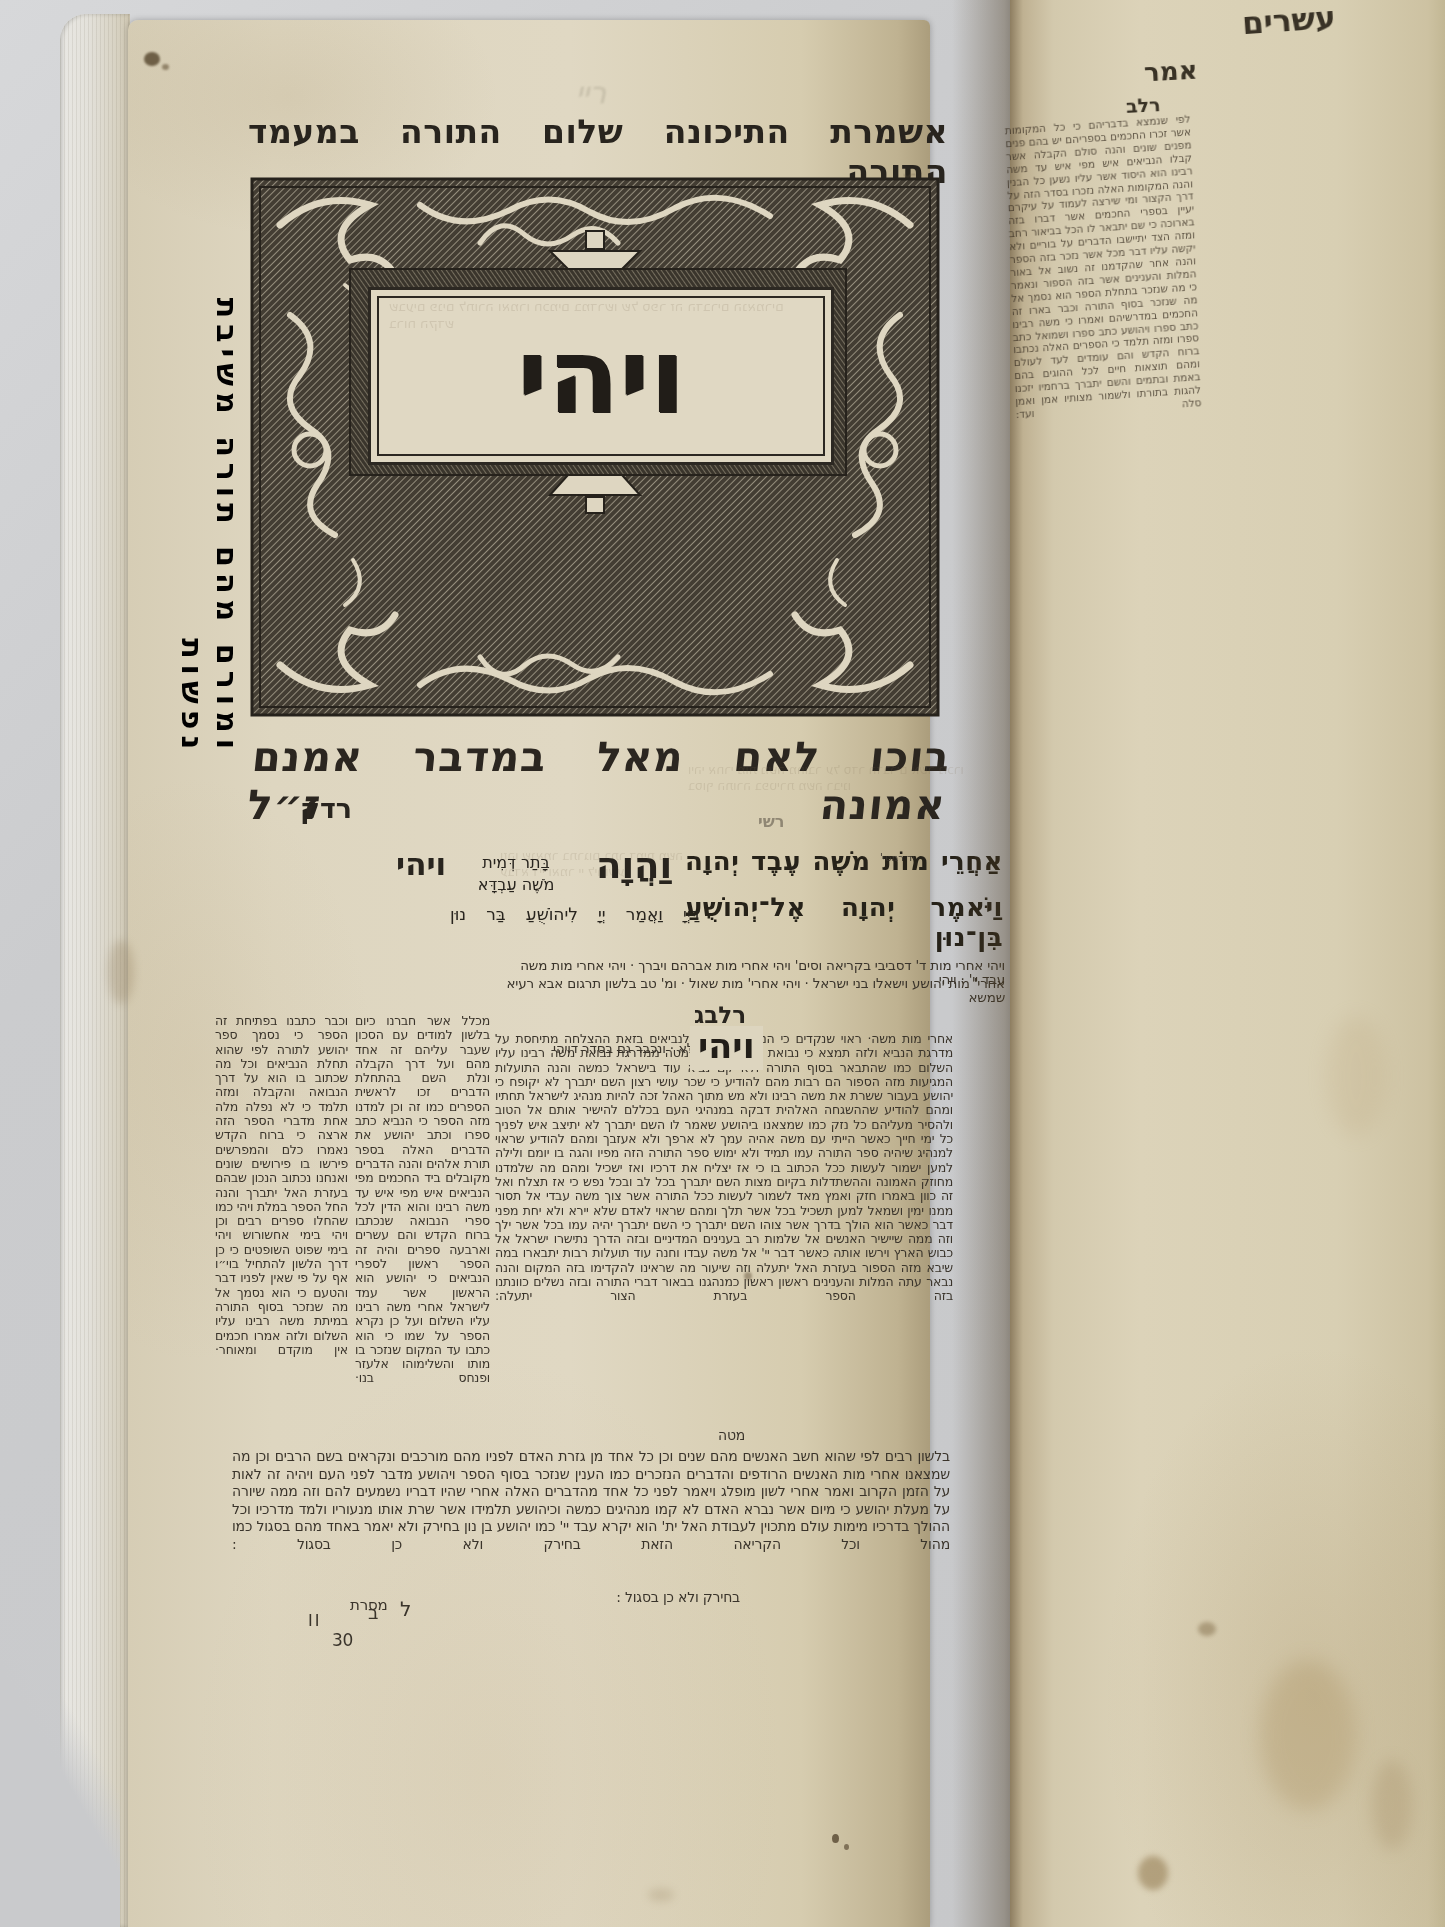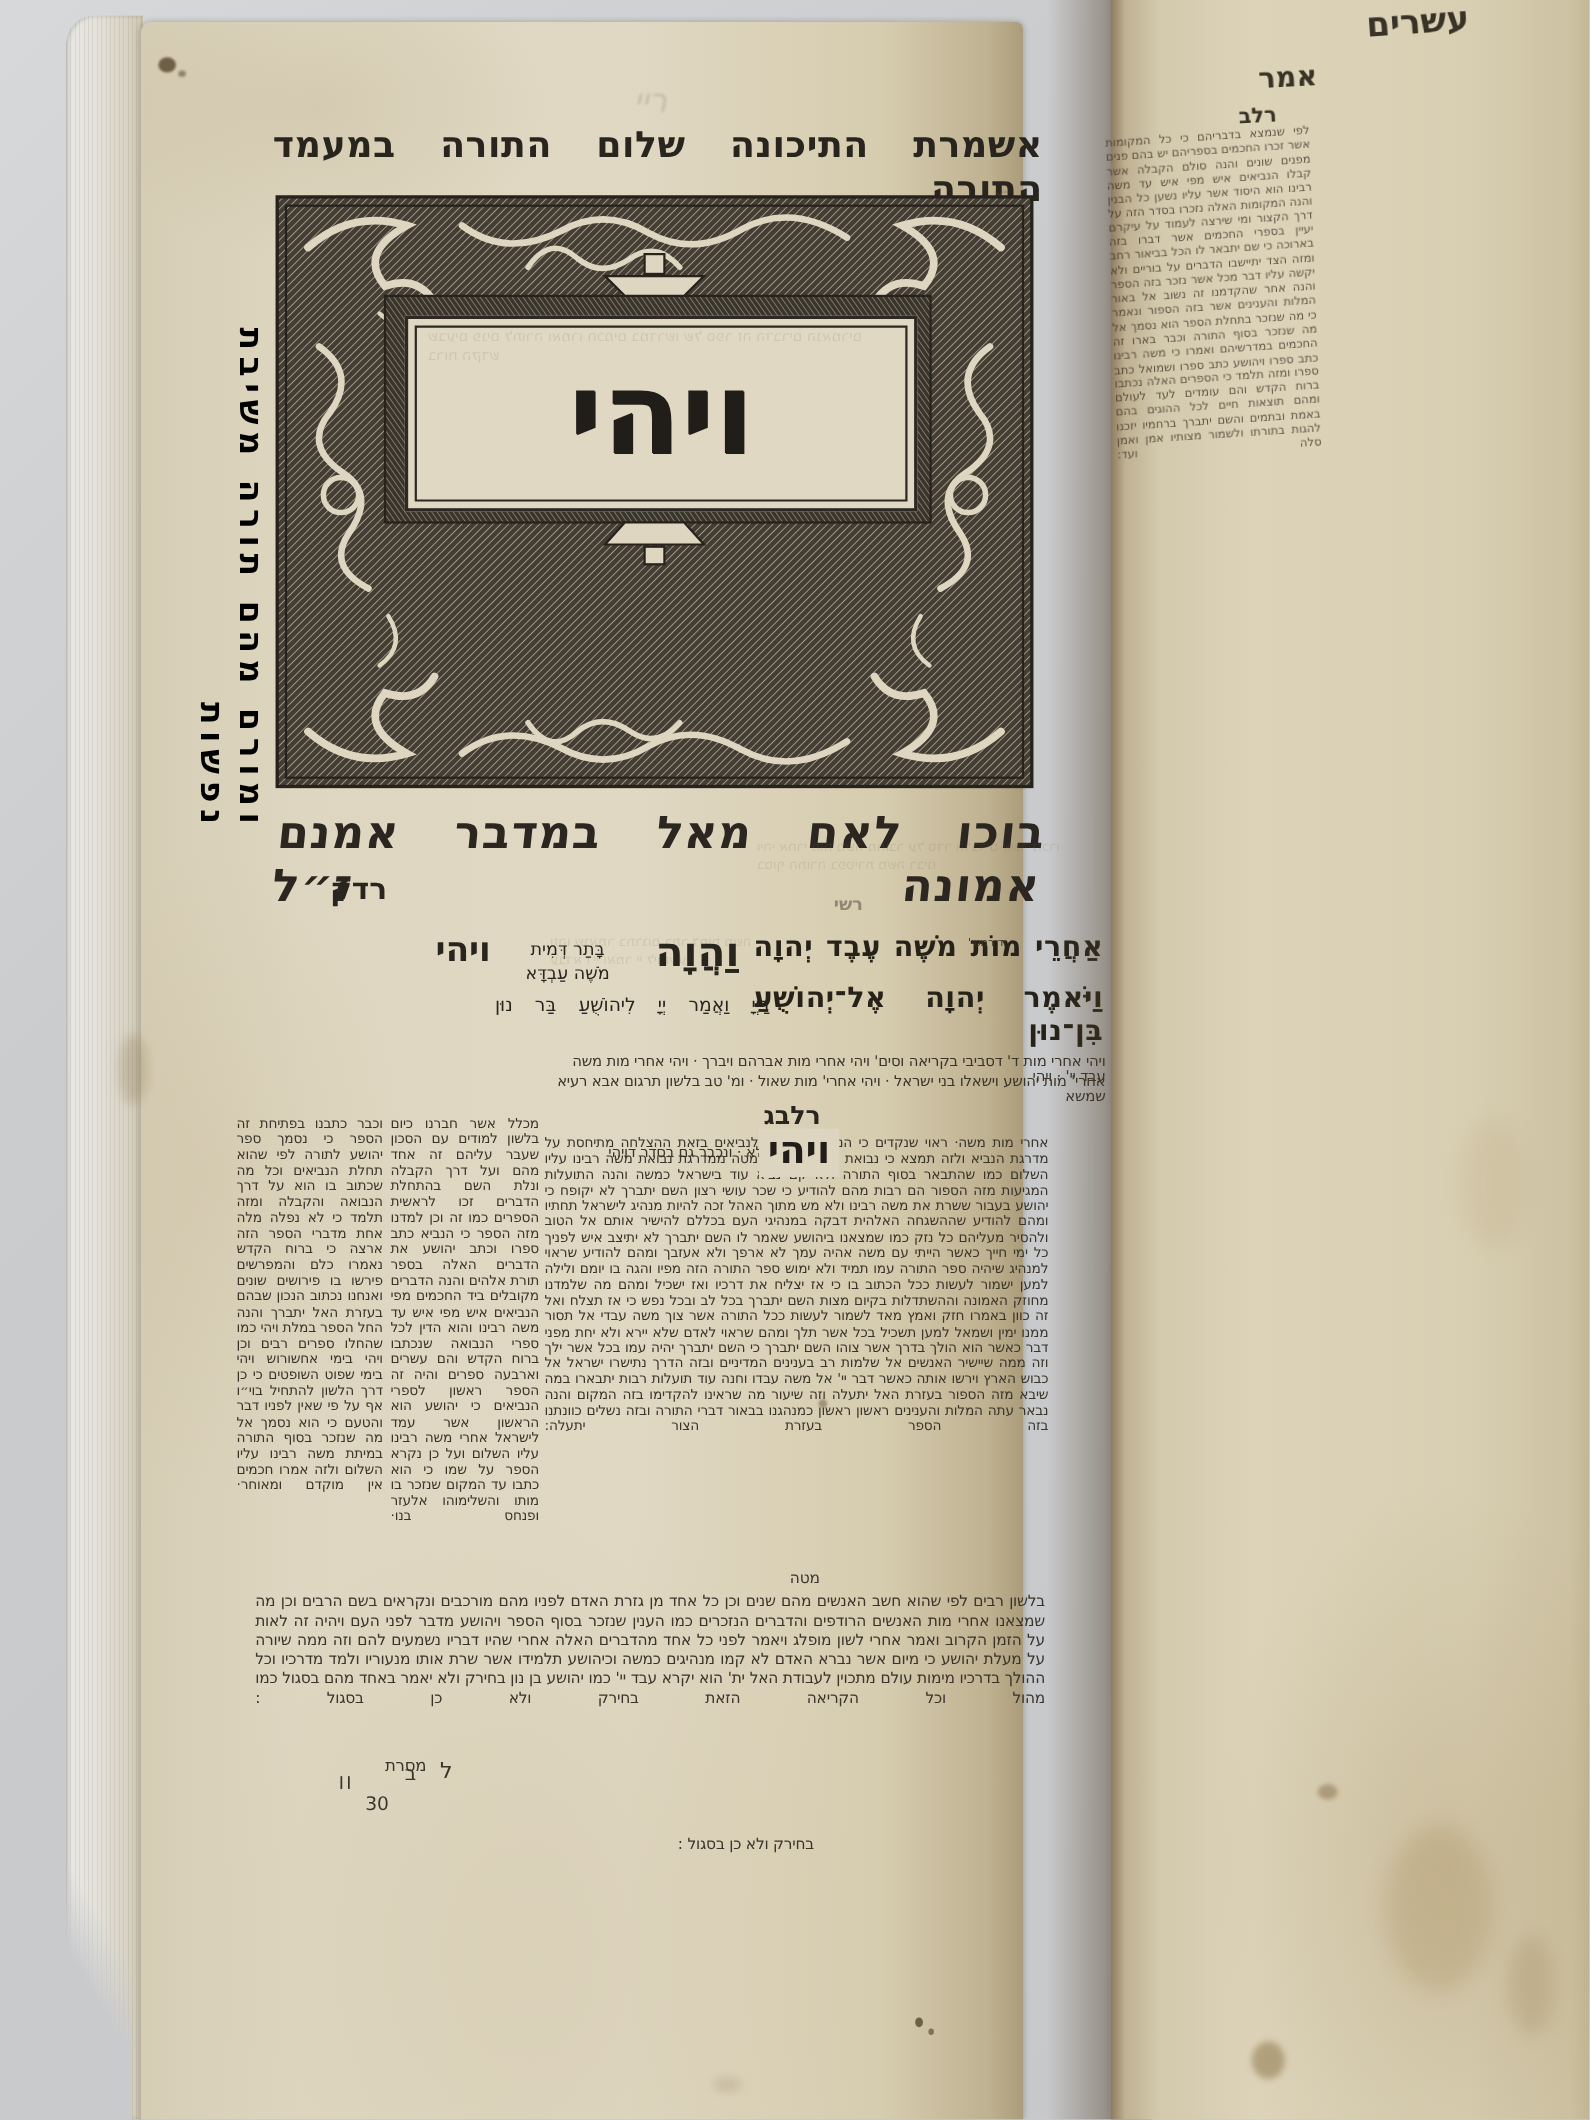--- a/index.html
+++ b/index.html
@@ -164,21 +164,21 @@
 
     <div class="abs rtl lbl ink" style="left:566px;top:982px;font-size:23px;">רלבג</div>
     <div class="abs rtl rashi just" style="left:367px;top:1012px;width:458px;height:398px;">אחרי מות משה· ראוי שנקדים כי הנבואה שנתנה לנביאים בזאת ההצלחה מתיחסת על מדרגת הנביא ולזה תמצא כי נבואת יהושע היתה למטה ממדרגת נבואת משה רבינו עליו השלום כמו שהתבאר בסוף התורה ולא קם נביא עוד בישראל כמשה והנה התועלות המגיעות מזה הספור הם רבות מהם להודיע כי שכר עושי רצון השם יתברך לא יקופח כי יהושע בעבור ששרת את משה רבינו ולא מש מתוך האהל זכה להיות מנהיג לישראל תחתיו ומהם להודיע שההשגחה האלהית דבקה במנהיגי העם בכללם להישיר אותם אל הטוב ולהסיר מעליהם כל נזק כמו שמצאנו ביהושע שאמר לו השם יתברך לא יתיצב איש לפניך כל ימי חייך כאשר הייתי עם משה אהיה עמך לא ארפך ולא אעזבך ומהם להודיע שראוי למנהיג שיהיה ספר התורה עמו תמיד ולא ימוש ספר התורה הזה מפיו והגה בו יומם ולילה למען ישמור לעשות ככל הכתוב בו כי אז יצליח את דרכיו ואז ישכיל ומהם מה שלמדנו מחוזק האמונה וההשתדלות בקיום מצות השם יתברך בכל לב ובכל נפש כי אז תצלח ואל זה כוון באמרו חזק ואמץ מאד לשמור לעשות ככל התורה אשר צוך משה עבדי אל תסור ממנו ימין ושמאל למען תשכיל בכל אשר תלך ומהם שראוי לאדם שלא יירא ולא יחת מפני דבר כאשר הוא הולך בדרך אשר צוהו השם יתברך כי השם יתברך יהיה עמו בכל אשר ילך וזה ממה שיישיר האנשים אל שלמות רב בענינים המדיניים ובזה הדרך נתישרו ישראל אל כבוש הארץ וירשו אותה כאשר דבר יי' אל משה עבדו וחנה עוד תועלות רבות יתבארו במה שיבא מזה הספור בעזרת האל יתעלה וזה שיעור מה שראינו להקדימו בזה המקום והנה נבאר עתה המלות והענינים ראשון ראשון כמנהגנו בבאור דברי התורה ובזה נשלים כוונתנו בזה הספר בעזרת הצור יתעלה:</div>
     <div class="abs rtl sq" style="left:562px;top:1006px;font-size:35px;color:#211d18;background:#ddd5bf;padding:0 8px 4px 8px;">ויהי</div>
     <div class="abs rtl rashi" style="left:590px;top:1408px;font-size:14px;">מטה</div>
 
     <div class="abs rtl rashi just" style="left:227px;top:994px;width:135px;height:416px;">מכלל אשר חברנו כיום בלשון למודים עם הסכון שעבר עליהם זה אחד מהם ועל דרך הקבלה ונלת השם בהתחלת הדברים זכו לראשית הספרים כמו זה וכן למדנו מזה הספר כי הנביא כתב ספרו וכתב יהושע את הדברים האלה בספר תורת אלהים והנה הדברים מקובלים ביד החכמים מפי הנביאים איש מפי איש עד משה רבינו והוא הדין לכל ספרי הנבואה שנכתבו ברוח הקדש והם עשרים וארבעה ספרים והיה זה הספר ראשון לספרי הנביאים כי יהושע הוא הראשון אשר עמד לישראל אחרי משה רבינו עליו השלום ועל כן נקרא הספר על שמו כי הוא כתבו עד המקום שנזכר בו מותו והשלימוהו אלעזר ופנחס בנו·</div>
     <div class="abs rtl rashi just" style="left:87px;top:994px;width:133px;height:416px;">וכבר כתבנו בפתיחת זה הספר כי נסמך ספר יהושע לתורה לפי שהוא תחלת הנביאים וכל מה שכתוב בו הוא על דרך הנבואה והקבלה ומזה תלמד כי לא נפלה מלה אחת מדברי הספר הזה ארצה כי ברוח הקדש נאמרו כלם והמפרשים פירשו בו פירושים שונים ואנחנו נכתוב הנכון שבהם בעזרת האל יתברך והנה החל הספר במלת ויהי כמו שהחלו ספרים רבים וכן ויהי בימי אחשורוש ויהי בימי שפוט השופטים כי כן דרך הלשון להתחיל בוי״ו אף על פי שאין לפניו דבר והטעם כי הוא נסמך אל מה שנזכר בסוף התורה במיתת משה רבינו עליו השלום ולזה אמרו חכמים אין מוקדם ומאוחר·</div>
 
     <div class="abs rtl rashi just" style="left:104px;top:1428px;width:718px;height:142px;font-size:14px;line-height:17.6px;">בלשון רבים לפי שהוא חשב האנשים מהם שנים וכן כל אחד מן גזרת האדם לפניו מהם מורכבים ונקראים בשם הרבים וכן מה שמצאנו אחרי מות האנשים הרודפים והדברים הנזכרים כמו הענין שנזכר בסוף הספר ויהושע מדבר לפני העם ויהיה זה לאות על הזמן הקרוב ואמר אחרי לשון מופלג ויאמר לפני כל אחד מהדברים האלה אחרי שהיו דבריו נשמעים להם וזה ממה שיורה על מעלת יהושע כי מיום אשר נברא האדם לא קמו מנהיגים כמשה וכיהושע תלמידו אשר שרת אותו מנעוריו ולמד מדרכיו וכל ההולך בדרכיו מימות עולם מתכוין לעבודת האל ית' הוא יקרא עבד יי' כמו יהושע בן נון בחירק ולא יאמר באחד מהם בסגול כמו מהול וכל הקריאה הזאת בחירק ולא כן בסגול :</div>
-    <div class="abs rtl rashi" style="left:390px;top:1650px;width:222px;font-size:14px;">בחירק ולא כן בסגול :</div>
+    <div class="abs rtl rashi" style="left:390px;top:1570px;width:222px;font-size:14px;">בחירק ולא כן בסגול :</div>
     <div class="abs rtl rashi" style="left:222px;top:1578px;font-size:15px;">מסרת</div>
 
     <div class="abs rashi" style="left:272px;top:1582px;font-size:20px;">ל</div>
     <div class="abs rashi" style="left:240px;top:1586px;font-size:18px;">ב</div>
     <div class="abs rashi" style="left:204px;top:1588px;font-size:17px;margin-top:25px;">30</div>
     <div class="abs rashi" style="left:180px;top:1594px;font-size:16px;letter-spacing:2px;">II</div>
 
     <div class="abs stain" style="left:16px;top:32px;width:16px;height:14px;background:#55452c;opacity:.8;filter:blur(1px);"></div>
     <div class="abs stain" style="left:34px;top:44px;width:7px;height:6px;background:#66553a;opacity:.6;filter:blur(1px);"></div>
     <div class="abs stain" style="left:-20px;top:920px;width:26px;height:64px;background:#8a7450;opacity:.28;filter:blur(5px);"></div>

